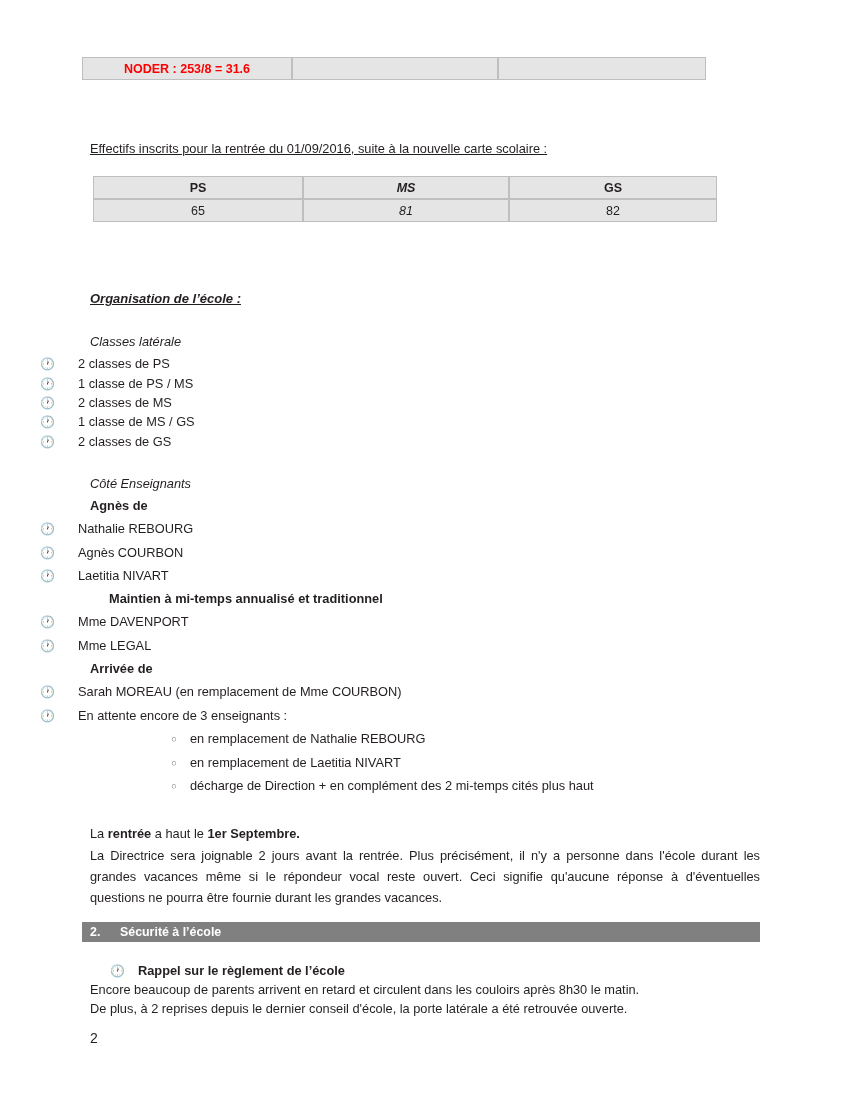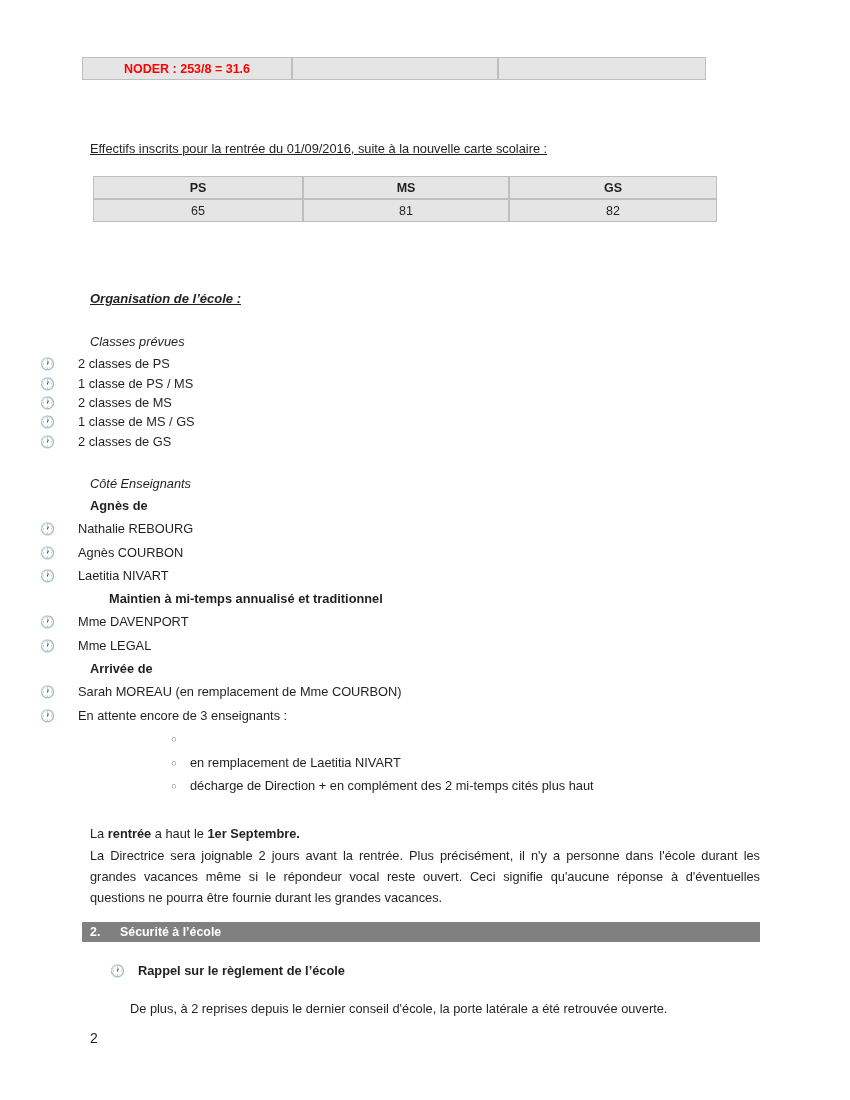--- a/index.html
+++ b/index.html
@@ -51,21 +51,21 @@
     color: #231f20;
   }
 
   #table-top { left: 82px; top: 57px; width: 610px; }
   #table-top td:nth-child(1) { width: 204px; }
   #table-top td:nth-child(2) { width: 200px; }
   #table-top td:nth-child(3) { width: 202px; }
 
   #table-effectifs { left: 93px; top: 176px; width: 610px; }
   #table-effectifs td:nth-child(1) { width: 204px; }
-  #table-effectifs td:nth-child(2) { width: 200px; }
+  #table-effectifs td:nth-child(2) { width: 200px; font-style: italic; }
   #table-effectifs td:nth-child(3) { width: 202px; }
 
   
   .tx {
     position: absolute;
     font-size: 12.8px;
     line-height: 1.42;
     color: #231f20;
     white-space: nowrap;
   }
@@ -166,21 +166,21 @@
   #rappel-row {
     position: absolute;
     left: 110px;
     top: 962px;
     height: 20px;
   }
   #rappel-row .bullet-glyph { left: 0; }
   #rappel-row .bullet-text { left: 28px; font-weight: bold; font-size: 12.8px; }
 
   #sec-line1 { position: absolute; left: 90px; top: 982px; font-size: 12.8px; color:#231f20; white-space: nowrap;}
-  #sec-line2 { position: absolute; left: 90px; top: 1001px; font-size: 12.8px; color:#231f20; white-space: nowrap; margin-left: 40px;}
+  #sec-line2 { position: absolute; left: 90px; top: 1001px; font-size: 12.8px; color:#231f20; white-space: nowrap;}
 
   #page-number {
     position: absolute;
     left: 90px;
     top: 1030px;
     font-size: 14px;
     color: #231f20;
   }
 </style>
 </head>
@@ -209,21 +209,21 @@
       </tr>
       <tr>
         <td class="plain">65</td>
         <td class="plain">81</td>
         <td class="plain">82</td>
       </tr>
     </tbody>
   </table>
 
   <div class="tx u i b" id="org-title">Organisation de l’école :</div>
-  <div class="tx i" id="classes-prevues">Classes prévues</div>
+  <div class="tx i" id="classes-prevues">Classes latérale</div>
 
   <div class="bullet-row" style="top:355px">
     <span class="bullet-glyph">🕐</span>
     <span class="bullet-text">2 classes de PS</span>
   </div>
   <div class="bullet-row" style="top:375px">
     <span class="bullet-glyph">🕐</span>
     <span class="bullet-text">1 classe de PS / MS</span>
   </div>
   <div class="bullet-row" style="top:394px">
@@ -272,20 +272,21 @@
     <span class="bullet-glyph">🕐</span>
     <span class="bullet-text">Sarah MOREAU (en remplacement de Mme COURBON)</span>
   </div>
   <div class="bullet-row" style="top:707px">
     <span class="bullet-glyph">🕐</span>
     <span class="bullet-text">En attente encore de 3 enseignants :</span>
   </div>
 
   <div class="sub-row" style="top:730px">
     <span class="sub-glyph">○</span>
+    <span class="sub-text">en remplacement de Nathalie REBOURG</span>
   </div>
   <div class="sub-row" style="top:754px">
     <span class="sub-glyph">○</span>
     <span class="sub-text">en remplacement de Laetitia NIVART</span>
   </div>
   <div class="sub-row" style="top:777px">
     <span class="sub-glyph">○</span>
     <span class="sub-text">décharge de Direction + en complément des 2 mi-temps cités plus haut</span>
   </div>
 
@@ -298,17 +299,18 @@
   <div id="section-bar">
     <span class="num">2.</span>
     <span class="lbl">Sécurité à l’école</span>
   </div>
 
   <div id="rappel-row">
     <span class="bullet-glyph">🕐</span>
     <span class="bullet-text">Rappel sur le règlement de l’école</span>
   </div>
 
+  <div id="sec-line1">Encore beaucoup de parents arrivent en retard et circulent dans les couloirs après 8h30 le matin.</div>
   <div id="sec-line2">De plus, à 2 reprises depuis le dernier conseil d'école, la porte latérale a été retrouvée ouverte.</div>
 
   <div id="page-number">2</div>
 
 </div>
 
 </body></html>

